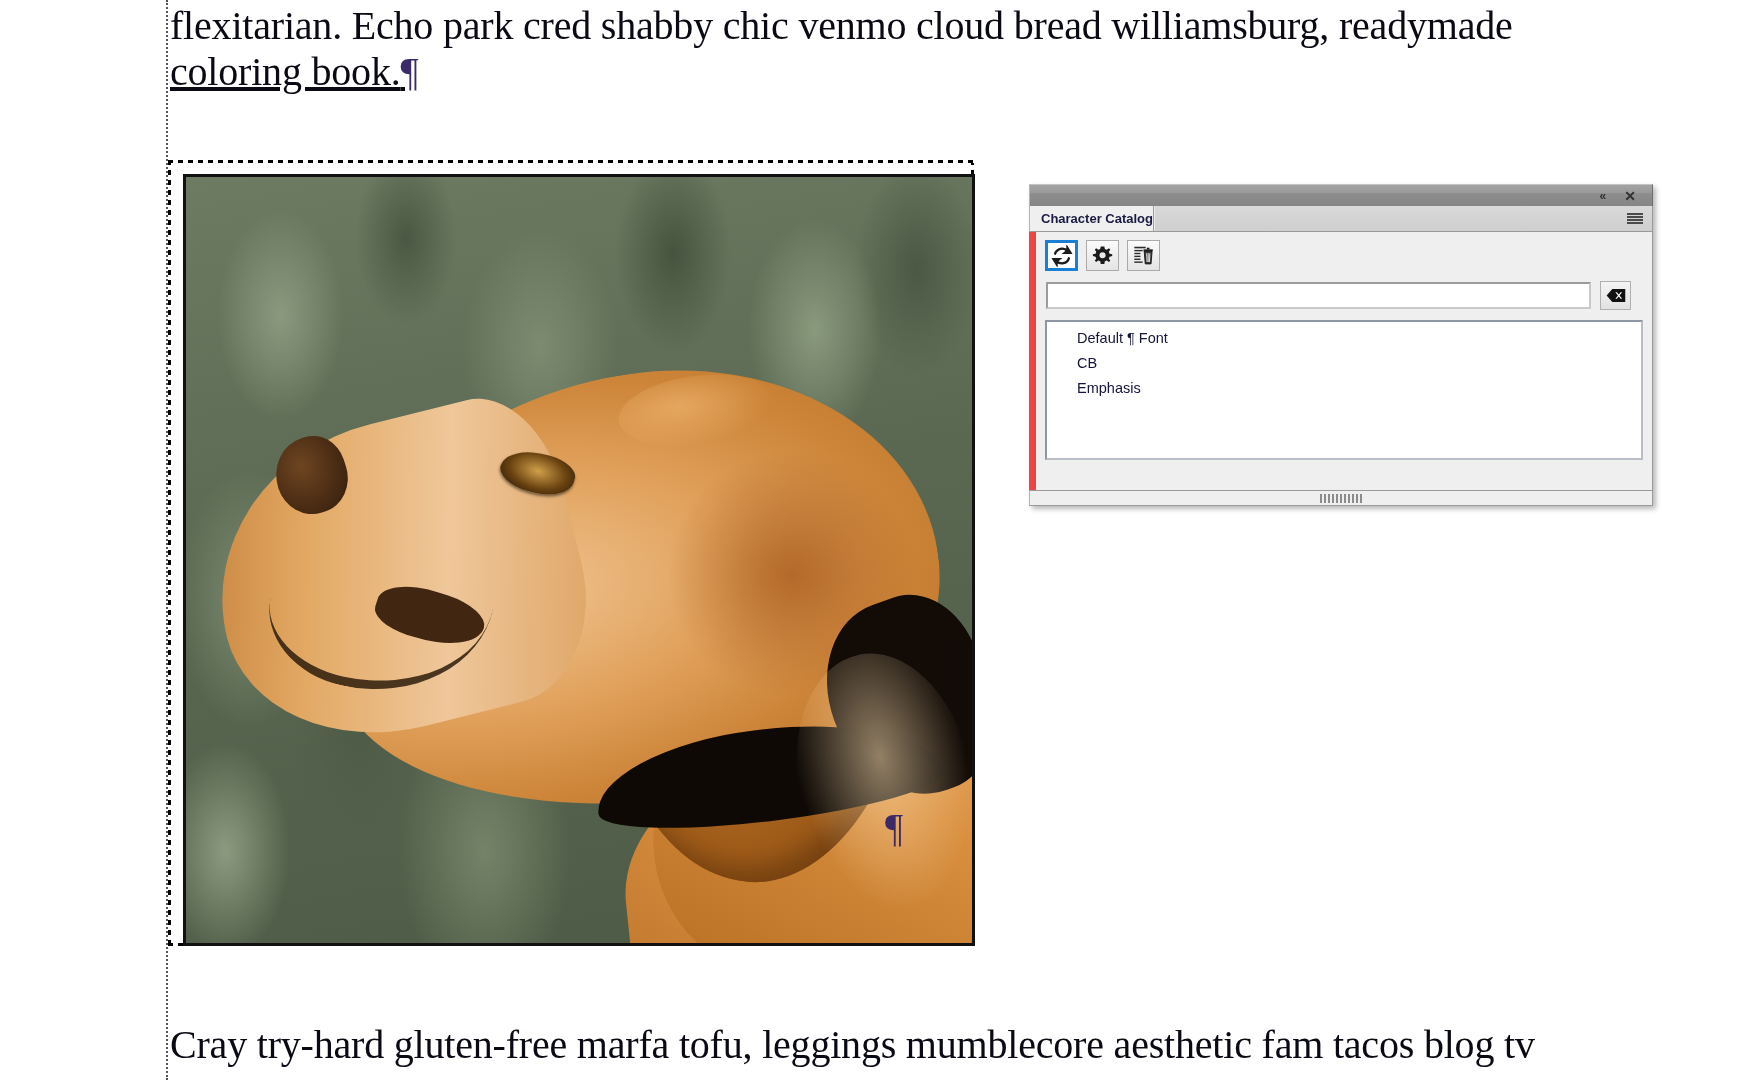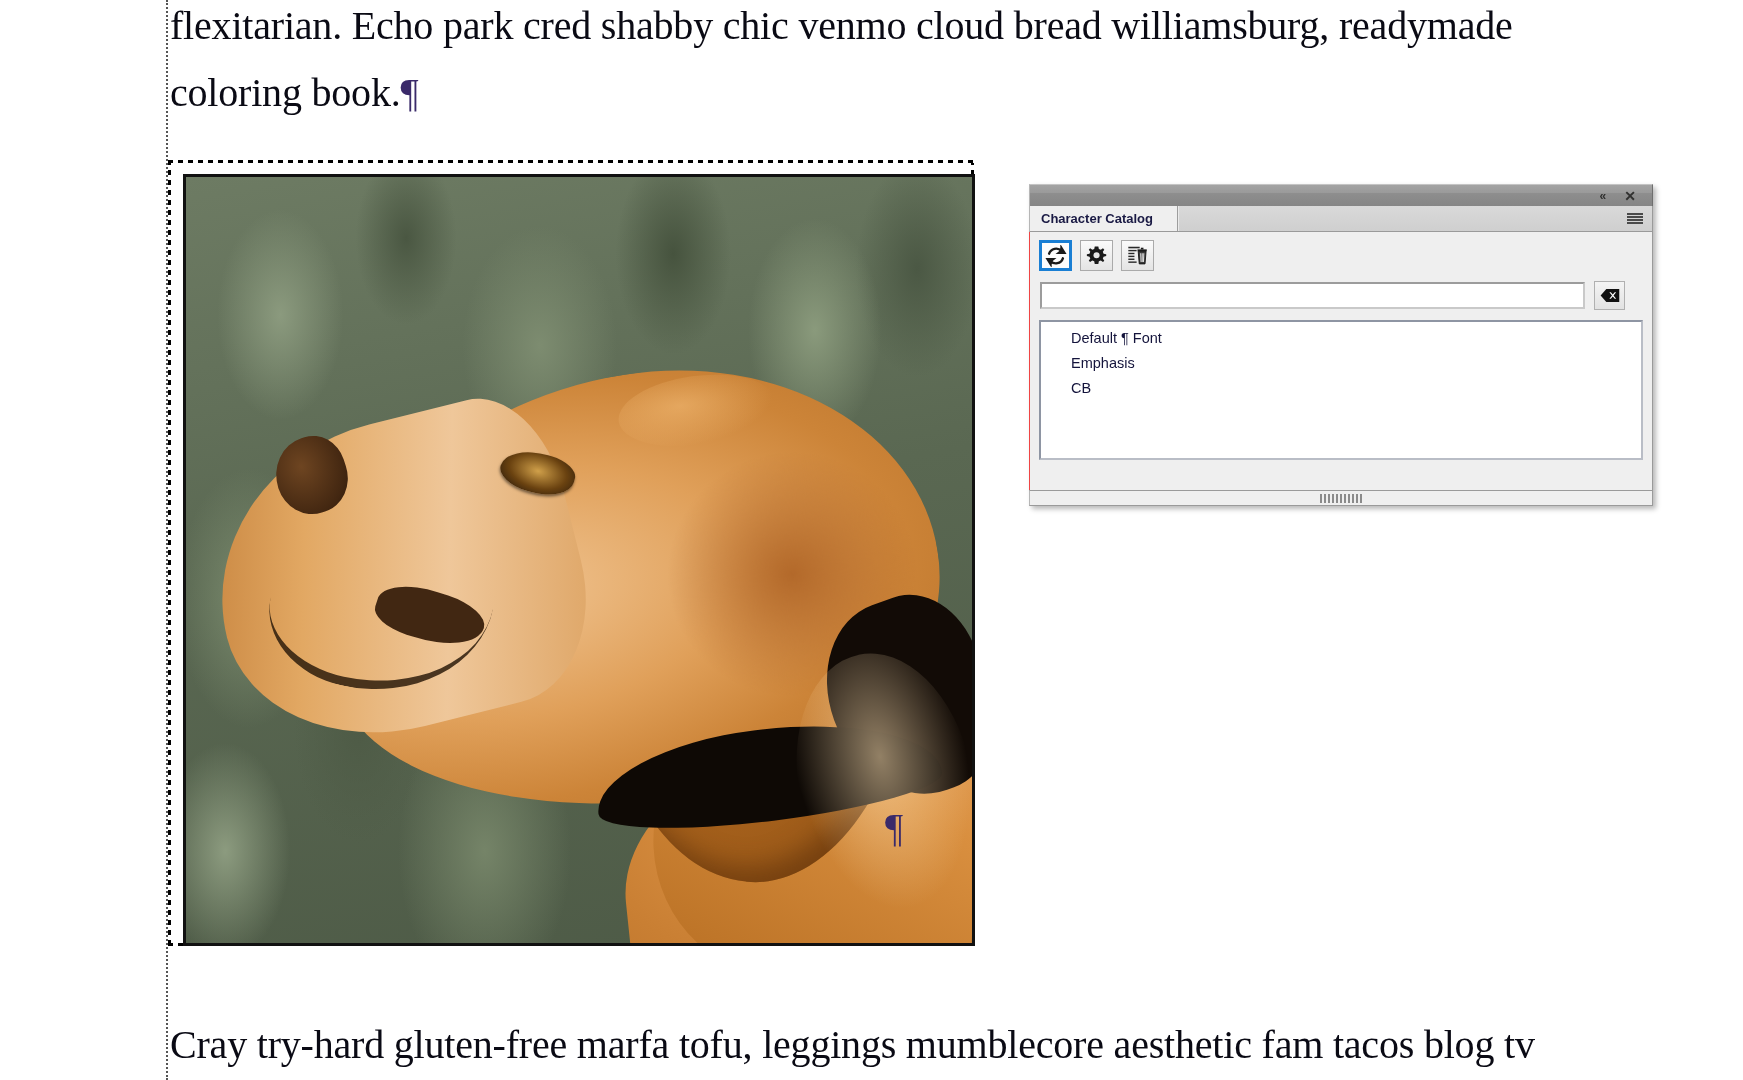--- a/index.html
+++ b/index.html
@@ -38,21 +38,21 @@
     position: absolute;
     left: 170px;
     font-family: "Liberation Serif", serif;
     font-size: 40px;
     line-height: 60px;
     color: #0a0a14;
     white-space: nowrap;
     letter-spacing: -0.2px;
   }
   #para-top-line1 { top: -4px; }
-  #para-top-line2 { top: 63px; }
+  #para-top-line2 { top: 42px; text-decoration: underline; }
   #para-bottom-line1 { top: 1015px; text-align: center; }
 
   .pilcrow {
     color: #3a2a6a;
     font-family: "Liberation Serif", serif;
   }
 
   
   #image-selection-wrap {
     position: absolute;
@@ -282,21 +282,21 @@
     border-bottom: 1px solid #9a9a9a;
     display: flex;
     align-items: stretch;
     box-sizing: border-box;
   }
   #panel-tab-active {
     background: #efefef;
     border-right: 1px solid #9d9d9d;
     display: flex;
     align-items: center;
-    padding: 0 24px 0 11px;
+    padding: 0 0 0 11px;
     font-size: 13px;
     font-weight: bold;
     color: #1a1a44;
     box-sizing: border-box;
     text-align: center;
   }
   #panel-tab-filler {
     flex: 1;
     background: linear-gradient(to bottom, #d9d9d9 0%, #cfcfcf 100%);
     border-left: 1px solid #eaeaea;
@@ -316,21 +316,21 @@
   #panel-menu-icon span {
     display: block;
     height: 2px;
     background: #4a4a4a;
     width: 100%;
   }
 
   #panel-body {
     position: relative;
     background: #efefef;
-    border-left: 1px solid #ef4444;
+    border-left: 7px solid #ef4444;
     border-right: 1px solid #9a9a9a;
     height: 258px;
     box-sizing: border-box;
   }
 
   #panel-toolbar {
     display: flex;
     align-items: center;
     padding: 8px 0 0 9px;
     gap: 8px;
@@ -522,22 +522,22 @@
         <div id="catalog-clear-button">
           <svg width="20" height="15" viewBox="0 0 26 19" aria-hidden="true">
             <path d="M8.2 1 L25 1 L25 18 L8.2 18 L0.8 9.5 Z" fill="#111111"></path>
             <path d="M12.2 5.3 L14.1 5.3 L16.6 8.1 L19.1 5.3 L21 5.3 L17.6 9.5 L21 13.7 L19.1 13.7 L16.6 10.9 L14.1 13.7 L12.2 13.7 L15.6 9.5 Z" fill="#ffffff"></path>
           </svg>
         </div>
       </div>
 
       <div id="catalog-list">
         <div class="catalog-list-item">Default ¶ Font</div>
+        <div class="catalog-list-item">CB</div>
         <div class="catalog-list-item">Emphasis</div>
-        <div class="catalog-list-item">CB</div>
       </div>
 
     </div>
 
     <div id="panel-footer">
       <div id="panel-resize-grip"></div>
     </div>
 
   </div>
 

